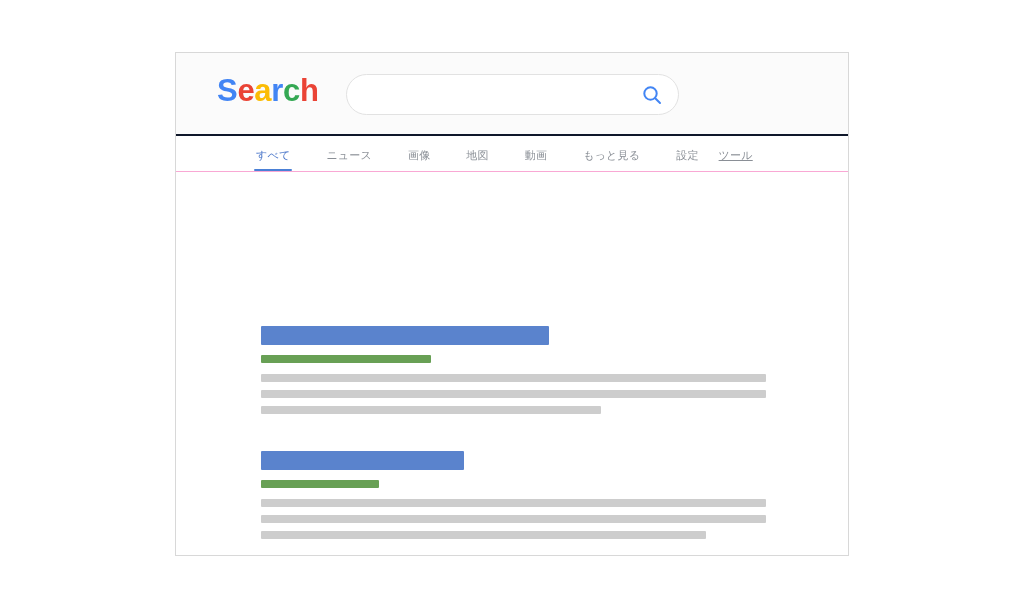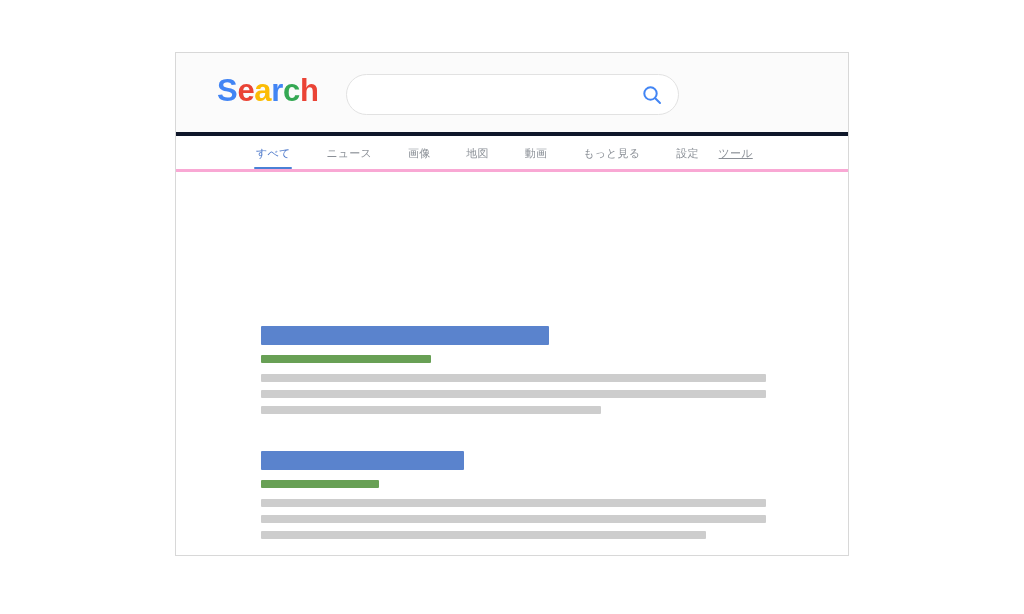--- a/index.html
+++ b/index.html
@@ -25,21 +25,21 @@
     border: 1px solid #d8d8d8;
     box-sizing: border-box;
     overflow: hidden;
   }
 
   
   #search-header {
     position: relative;
     height: 83px;
     background: #fbfbfb;
-    border-bottom: 4px solid #0f172a;
+    border-bottom: 2px solid #0f172a;
     box-sizing: border-box;
   }
 
   #brand-logo {
     position: absolute;
     left: 41px;
     top: 22px;
     font-size: 31px;
     font-weight: 700;
     letter-spacing: -0.3px;
@@ -85,25 +85,25 @@
     padding: 0;
     cursor: pointer;
     line-height: 0;
   }
 
   
   #nav-tabs {
     position: relative;
     height: 36px;
     background: #ffffff;
-    border-bottom: 3px solid #f9a8d4;
+    border-bottom: 1px solid #f9a8d4;
     box-sizing: border-box;
     padding-left: 80px;
     display: flex;
-    align-items: flex-start;
+    align-items: flex-end;
   }
   .nav-tab {
     position: relative;
     font-size: 11px;
     color: #8a8f96;
     line-height: 1;
     padding: 12px 0 10px 0;
     margin-right: 36px;
     white-space: nowrap;
     cursor: pointer;

